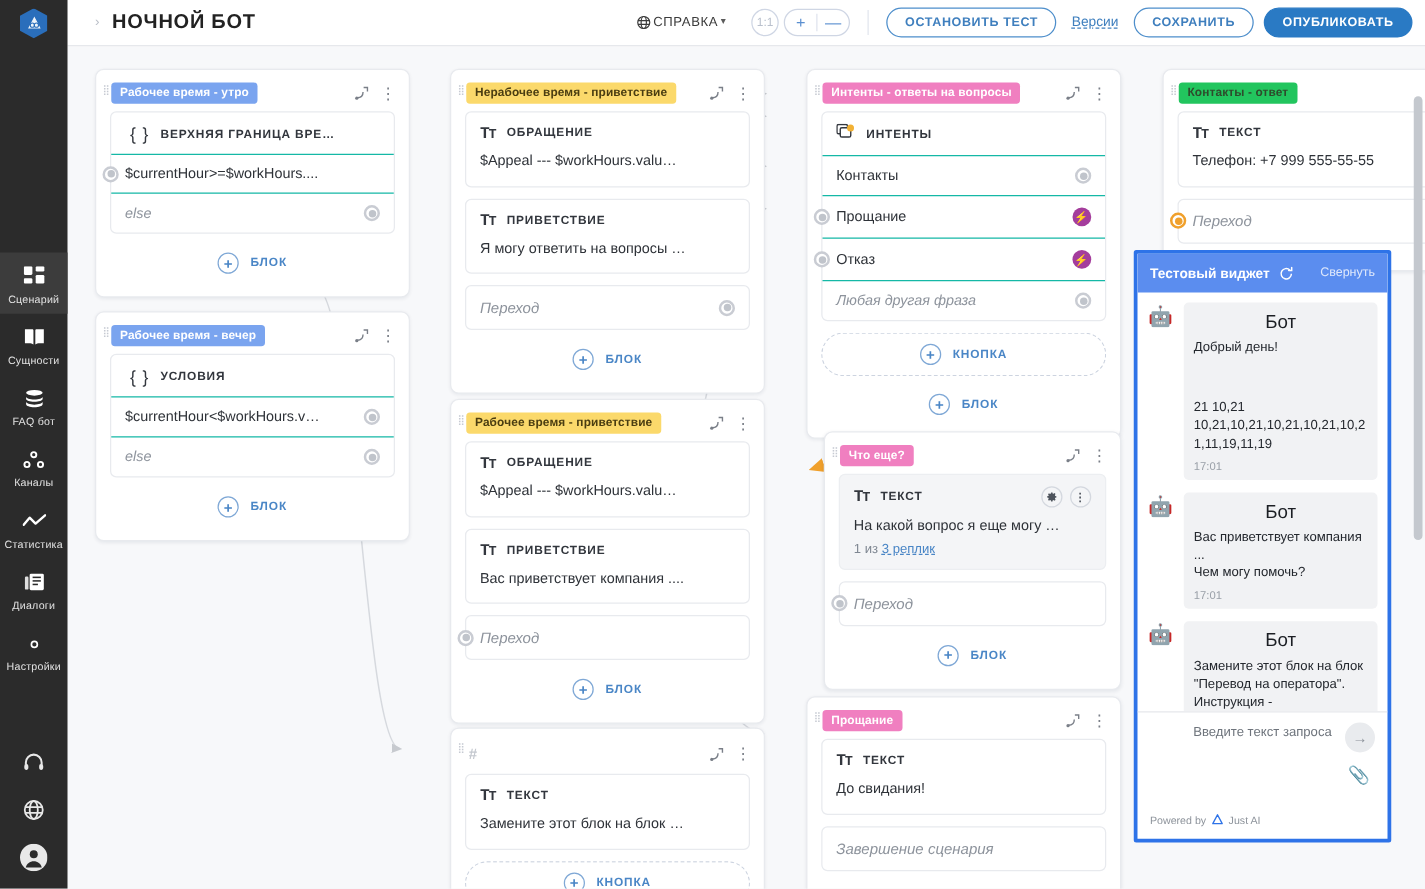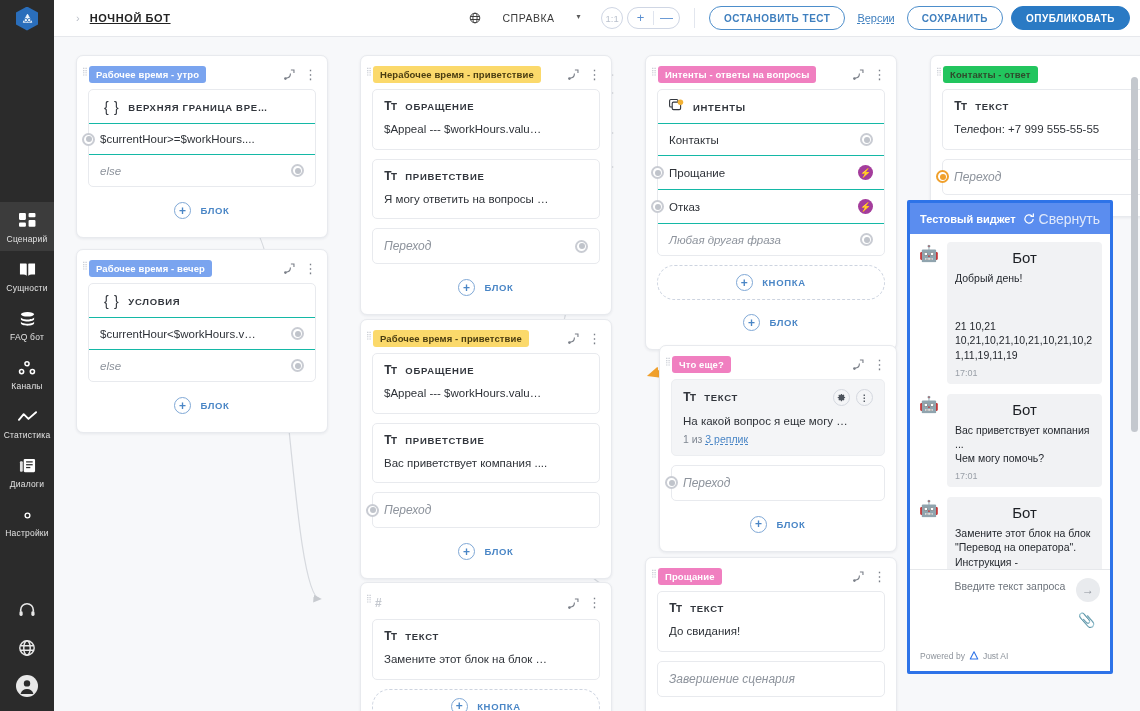--- a/index.html
+++ b/index.html
@@ -39,23 +39,23 @@
   .rail-bottom .rb { height: 38px; display: flex; align-items: center; justify-content: center; cursor: pointer; }
 
   
   .topbar {
     position: absolute; left: 54px; top: 0; width: 1086px; height: 37px;
     background: #ffffff; border-bottom: 1px solid #e6e8ec;
     display: flex; align-items: center; z-index: 30;
   }
   .crumb { display: flex; align-items: center; margin-left: 22px; }
   .crumb-caret { color: #b9bec7; font-size: 11px; margin-right: 10px; }
-  .crumb-title { font-size: 11px; font-weight: 700; letter-spacing: .6px; color: #222; text-decoration: underline; }
+  .crumb-title { font-size: 16px; font-weight: 700; letter-spacing: .6px; color: #222; }
   .top-right { margin-left: auto; display: flex; align-items: center; gap: 0; padding-right: 10px; }
-  .help-btn { display:flex; gap:22px; font-size: 10.5px; letter-spacing:.5px; color:#3b3b3b; cursor:pointer; }
+  .help-btn { display:flex; gap:2px; font-size: 10.5px; letter-spacing:.5px; color:#3b3b3b; cursor:pointer; }
   .help-btn .caret { font-size: 8px; color:#5b5b5b; }
   .zoomgrp { display:flex; align-items:center; margin-left: 20px; gap: 4px; }
   .zoom-circ {
     width: 22px; height: 22px; border-radius: 50%; border: 1px solid #cfd6e4;
     display:flex; align-items:center; justify-content:center; font-size: 9.5px; color:#b9c0cd; cursor:pointer;
   }
   .zoom-pm {
     display:flex; align-items:center; border:1px solid #cfd6e4; border-radius: 12px; height: 22px;
     overflow:hidden;
   }
@@ -160,21 +160,21 @@
     position: absolute; left: 853px; top: 163px; width: 206px; height: 474px;
     background: #fff; border: 3px solid #2e73e8; border-radius: 2px; z-index: 25;
     display:flex; flex-direction: column; overflow: hidden;
   }
   .w-head {
     background: #5b8def; color:#fff; height: 31px; display:flex; align-items:center;
     padding: 0 10px; flex: none;
   }
   .w-title { font-size: 11px; font-weight: 700; }
   .w-refresh { margin-left: 7px; font-size: 11px; cursor:pointer; display:flex; }
-  .w-collapse { margin-left:auto; font-size: 14px; color: #dfe8fb; cursor:pointer; }
+  .w-collapse { margin-left:auto; font-size: 10px; color: #dfe8fb; cursor:pointer; }
   .w-body { flex: 1; overflow: hidden; padding: 8px 8px 0; position: relative; }
   .msg { display:flex; gap: 7px; margin-bottom: 10px; }
   .avatar { width: 22px; height: 22px; flex:none; display:flex; align-items:center; justify-content:center; font-size: 16px; }
   .bubble { background:#f1f2f4; border-radius: 4px; padding: 7px 8px 6px; flex: 1; min-width: 0; }
   .b-name { font-size: 15px; font-weight: 400; color: #1c1f24; margin-bottom: 5px; text-align: center; }
   .b-text { font-size: 10.5px; color: #24282e; line-height: 1.35; word-wrap: break-word; overflow-wrap: anywhere; }
   .b-gap { height: 34px; }
   .b-time { font-size: 9px; color: #9aa0a8; margin-top: 6px; }
   .b-text a { color:#2d6fd6; text-decoration: underline; }
   .w-input { flex:none; border-top: 1px solid #e6e8eb; padding: 10px 10px 0; position:relative; height: 78px; text-align: center; }

